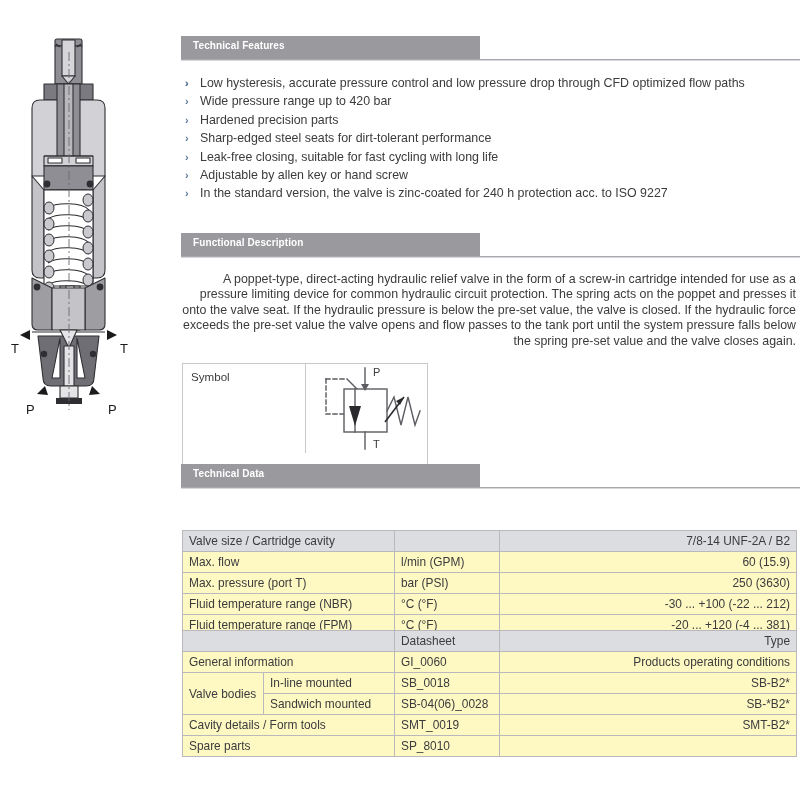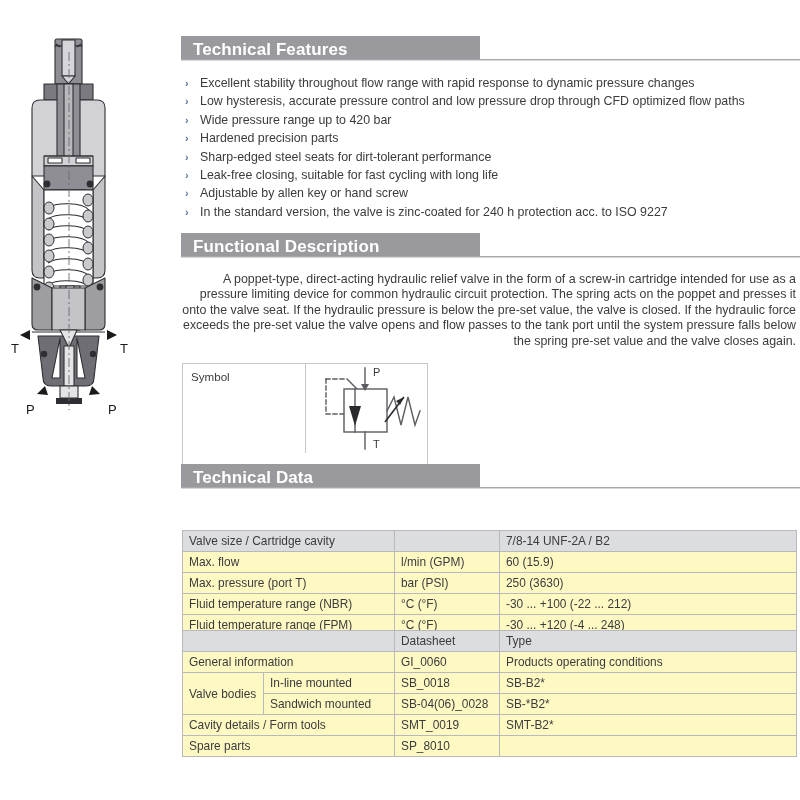--- a/index.html
+++ b/index.html
@@ -57,21 +57,21 @@
     left: 0;
     top: 0;
     width: 299px;
     height: 23px;
     background: #9a9a9e;
   }
   .section-header .bar-title {
     position: absolute;
     left: 12px;
     top: 4px;
-    font-size: 17px;
+    font-size: 10px;
     font-weight: bold;
     color: #ffffff;
     letter-spacing: 0.1px;
     white-space: nowrap;
   }
   .section-header .rule {
     position: absolute;
     left: 0;
     top: 23px;
     width: 619px;
@@ -166,21 +166,21 @@
     padding: 2px 6px;
     height: 16px;
     line-height: 14px;
     vertical-align: middle;
     background: #fef9c3;
   }
   table.data-table td.shaded {
     background: #dcdde1;
   }
   table.data-table td.center {
-    text-align: left;
+    text-align: right;
   }
 
   
   .abs { position: absolute; }
 </style>
 </head>
 <body>
 
 <div class="page">
 
@@ -301,21 +301,20 @@
     <div class="section-header abs" style="left:0; top:36px;">
       <div class="bar"></div>
       <div class="bar-title">Technical Features</div>
       <div class="rule"></div>
       <div class="rule2"></div>
     </div>
 
     <ul class="feature-list abs" style="left:2px; top:74px; width:614px;">
       <li>
         <span class="chev">›</span>
-        <span>Excellent stability throughout flow range with rapid response to dynamic pressure changes</span>
       </li>
       <li>
         <span class="chev">›</span>
         <span>Low hysteresis, accurate pressure control and low pressure drop through CFD optimized flow paths</span>
       </li>
       <li>
         <span class="chev">›</span>
         <span>Wide pressure range up to 420 bar</span>
       </li>
       <li>
@@ -423,21 +422,21 @@
           <td class="center">250 (3630)</td>
         </tr>
         <tr>
           <td>Fluid temperature range (NBR)</td>
           <td>°C (°F)</td>
           <td class="center">-30 ... +100 (-22 ... 212)</td>
         </tr>
         <tr>
           <td>Fluid temperature range (FPM)</td>
           <td>°C (°F)</td>
-          <td class="center">-30 ... +120 (-4 ... 248)</td>
+          <td class="center">-20 ... +120 (-4 ... 381)</td>
         </tr>
       </tbody>
     </table>
 
     <table class="data-table abs" style="left:1px; top:630px;">
       <colgroup>
         <col style="width:81px">
         <col style="width:131px">
         <col style="width:105px">
         <col style="width:297px">

